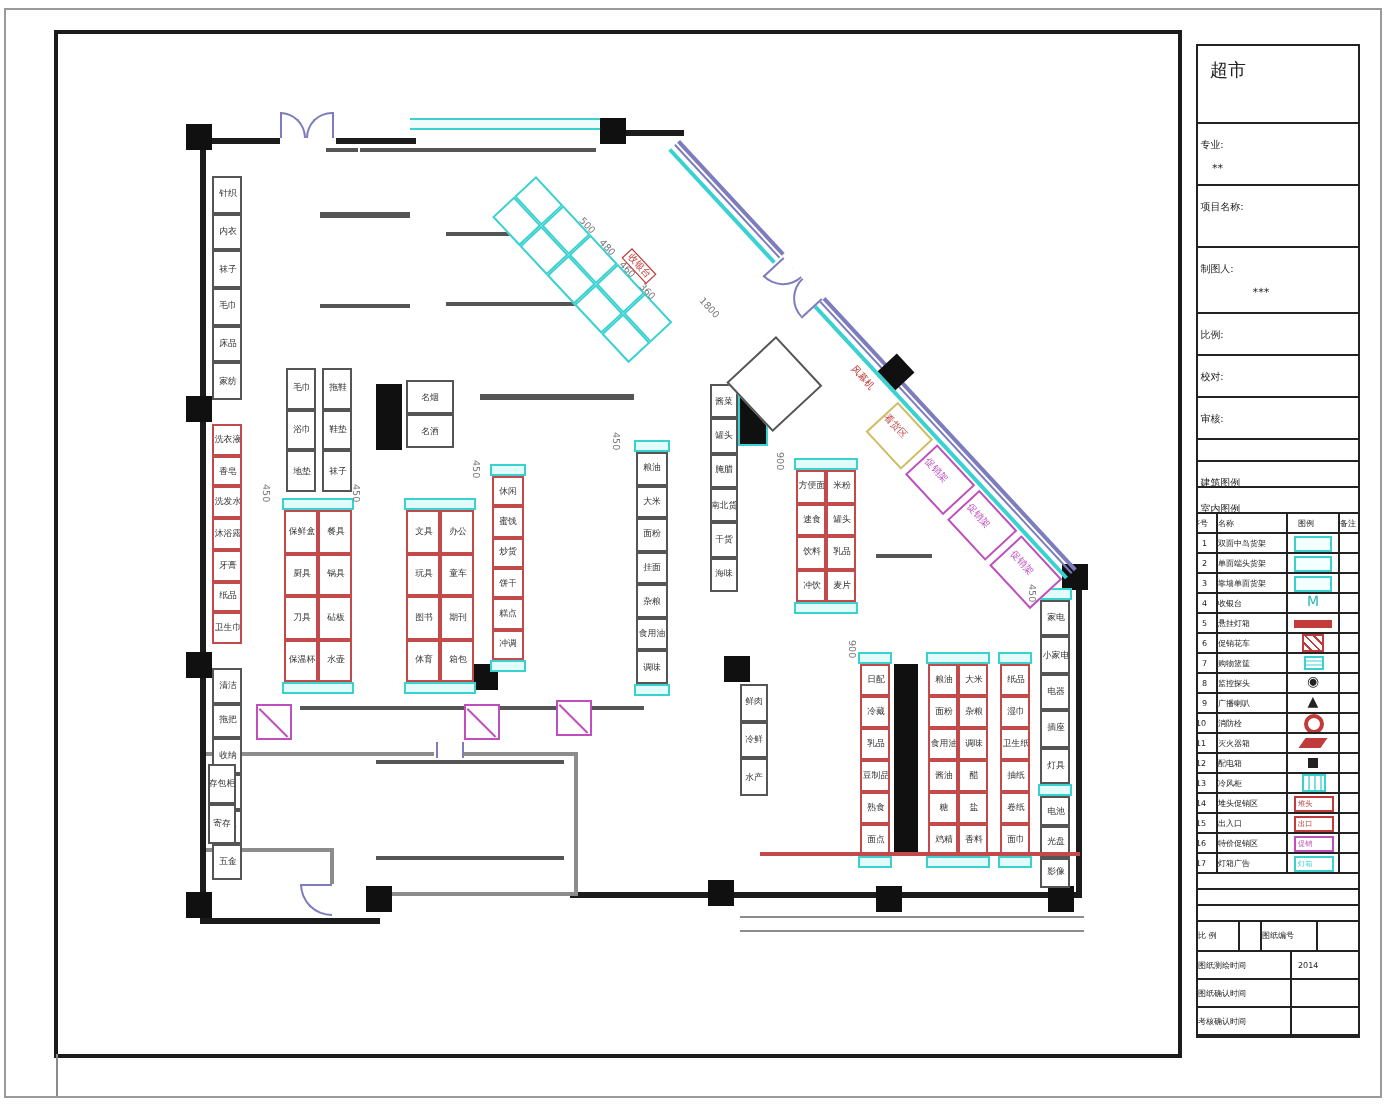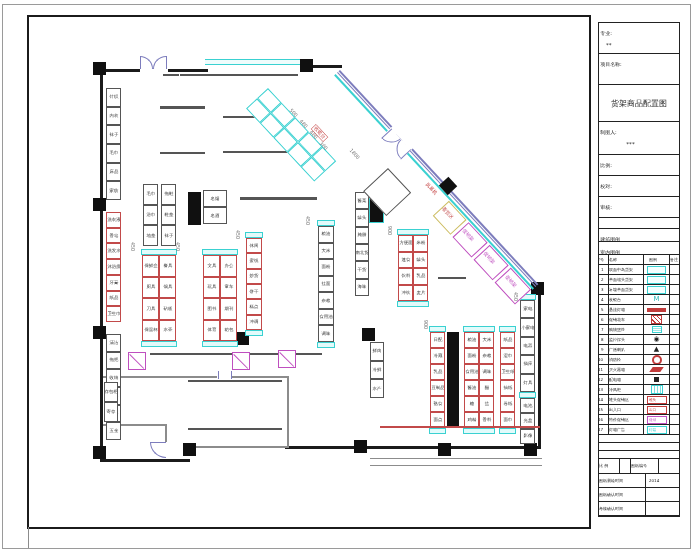--- a/index.html
+++ b/index.html
@@ -686,29 +686,29 @@
     <div class="txt t-dim" style="left: 135px; top: 242px; width: auto; height: auto; transform: rotate(90deg) scale(0.6); transform-origin: 0px 0px;">450</div>
     <div class="txt t-dim" style="left: 180px; top: 242px; width: auto; height: auto; transform: rotate(90deg) scale(0.6); transform-origin: 0px 0px;">450</div>
     <div class="txt t-dim" style="left: 240px; top: 230px; width: auto; height: auto; transform: rotate(90deg) scale(0.6); transform-origin: 0px 0px;">450</div>
     <div class="txt t-dim" style="left: 310px; top: 216px; width: auto; height: auto; transform: rotate(90deg) scale(0.6); transform-origin: 0px 0px;">450</div>
     <div class="txt t-dim" style="left: 392px; top: 226px; width: auto; height: auto; transform: rotate(90deg) scale(0.6); transform-origin: 0px 0px;">900</div>
     <div class="txt t-dim" style="left: 428px; top: 320px; width: auto; height: auto; transform: rotate(90deg) scale(0.6); transform-origin: 0px 0px;">900</div>
     <div class="txt t-dim" style="left: 518px; top: 292px; width: auto; height: auto; transform: rotate(90deg) scale(0.6); transform-origin: 0px 0px;">450</div>
   </div>
 
 <div id="titleblock">
+  <div class="tb-row tb-store" style="height:38px">
+    <span>超市</span>
+  </div>
   <div class="tb-row" style="height:30px">
     <span class="tb-lab">专业:</span>
     <span class="tb-val">**</span>
   </div>
   <div class="tb-row" style="height:30px">
     <span class="tb-lab">项目名称:</span>
-  </div>
-  <div class="tb-row tb-title" style="height:36px">
-    <span>货架商品配置图</span>
   </div>
   <div class="tb-row" style="height:32px">
     <span class="tb-lab">制图人:</span>
     <span class="tb-val tb-center">***</span>
   </div>
   <div class="tb-row" style="height:20px">
     <span class="tb-lab">比例:</span>
   </div>
   <div class="tb-row" style="height:20px">
     <span class="tb-lab">校对:</span>

